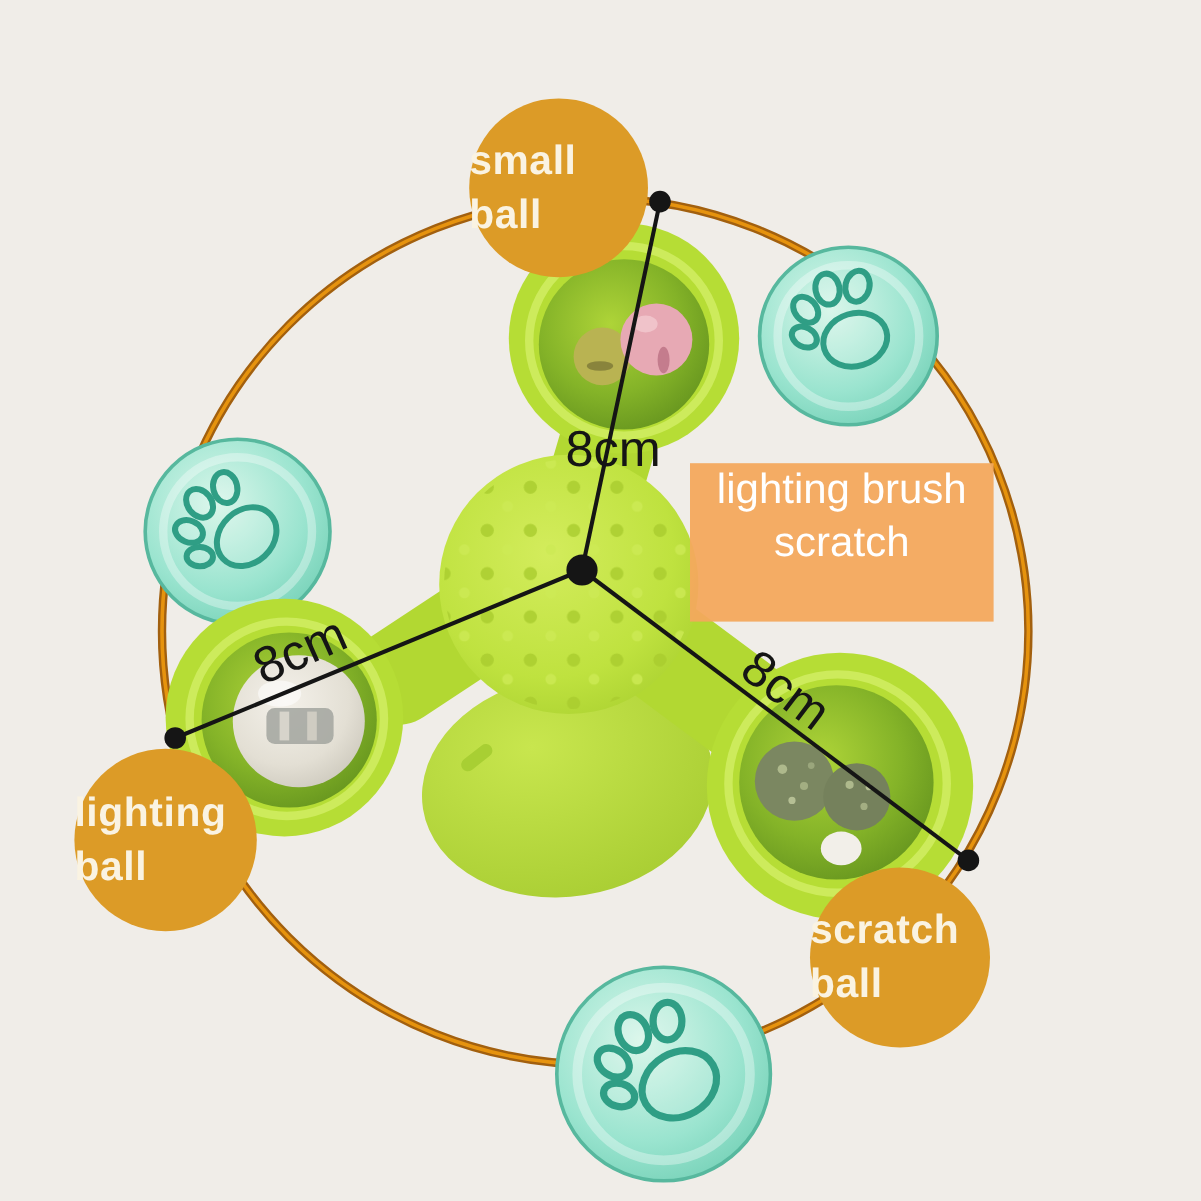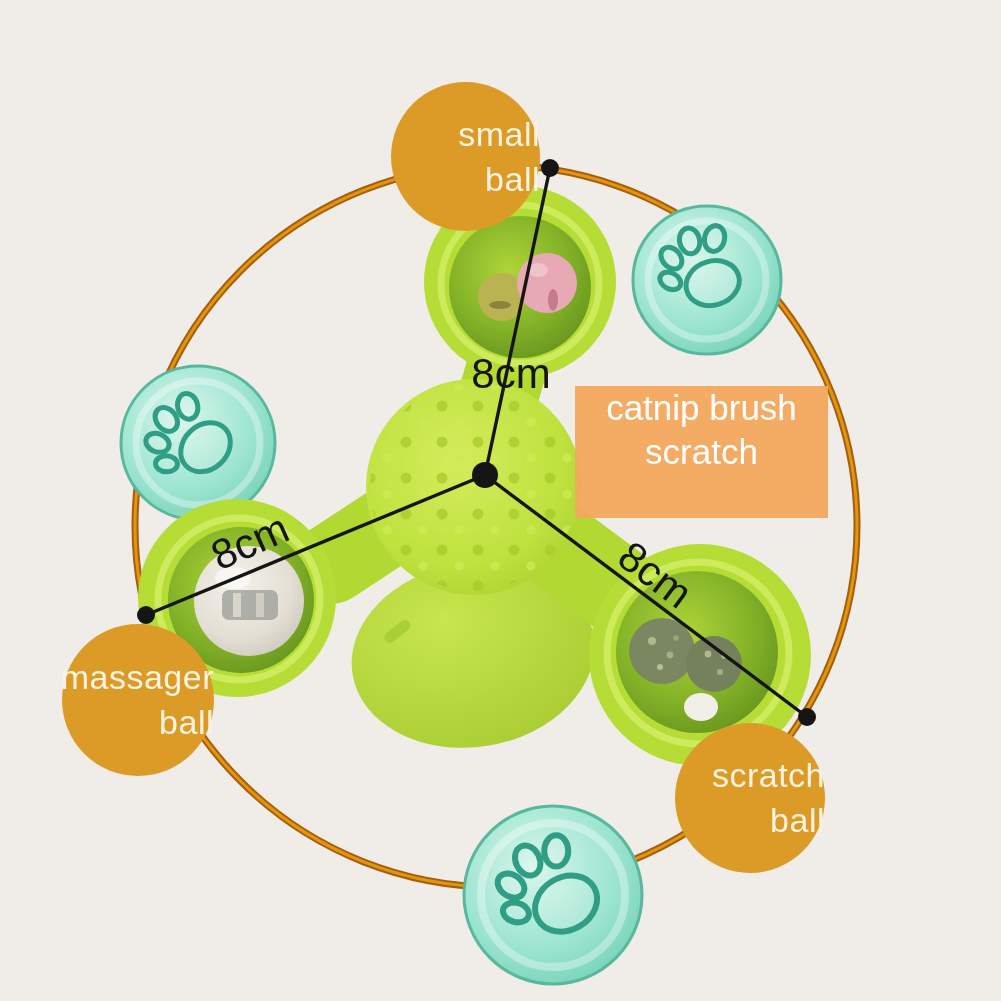--- a/index.html
+++ b/index.html
@@ -5,22 +5,22 @@
   html,body{margin:0;padding:0;}
   body{font-family:"Liberation Sans",sans-serif;}
   .stage{
     position:relative;width:1001px;height:1001px;overflow:hidden;
     background:#f0ede8;
   }
   .stage svg{position:absolute;left:0;top:0;}
   .callout{
     position:absolute;border-radius:50%;
     background:#dc9b27;color:#faf3e2;
-    display:flex;flex-direction:column;align-items:flex-end;justify-content:center;
-    text-align:center;font-size:34px;line-height:45px;font-weight:400;
+    display:flex;flex-direction:column;align-items:flex-start;justify-content:center;
+    text-align:center;font-size:34px;line-height:45px;font-weight:700;
     letter-spacing:0.5px;
   }
   .callout span{display:block;}
   .feature-box{
     position:absolute;left:575px;top:386px;width:253px;height:132px;
     background:rgba(243,169,93,0.95);color:#ffffff;
     text-align:center;font-size:35px;line-height:44px;font-weight:400;
     overflow:visible;
   }
   .feature-box span{display:block;white-space:nowrap;}
@@ -169,31 +169,31 @@
       <circle cx="807" cy="717" r="9" stroke="none"></circle>
     </g>
   </svg>
 
   <div class="callout" style="left:391px;top:82px;width:149px;height:149px;">
     <span>small</span>
     <span>ball</span>
   </div>
 
   <div class="callout" style="left:62px;top:624px;width:152px;height:152px;">
-    <span>massager</span>
+    <span>lighting</span>
     <span>ball</span>
   </div>
 
   <div class="callout" style="left:675px;top:723px;width:150px;height:150px;">
     <span>scratch</span>
     <span>ball</span>
   </div>
 
   <div class="feature-box">
-    <span>catnip brush</span>
+    <span>lighting brush</span>
     <span>scratch</span>
   </div>
 
   <div class="measure" style="left:511px;top:374px;">8cm</div>
   <div class="measure rot-left" style="left:250px;top:542px;">8cm</div>
   <div class="measure rot-right" style="left:655px;top:575px;">8cm</div>
 
 </div>
 
 </body></html>

